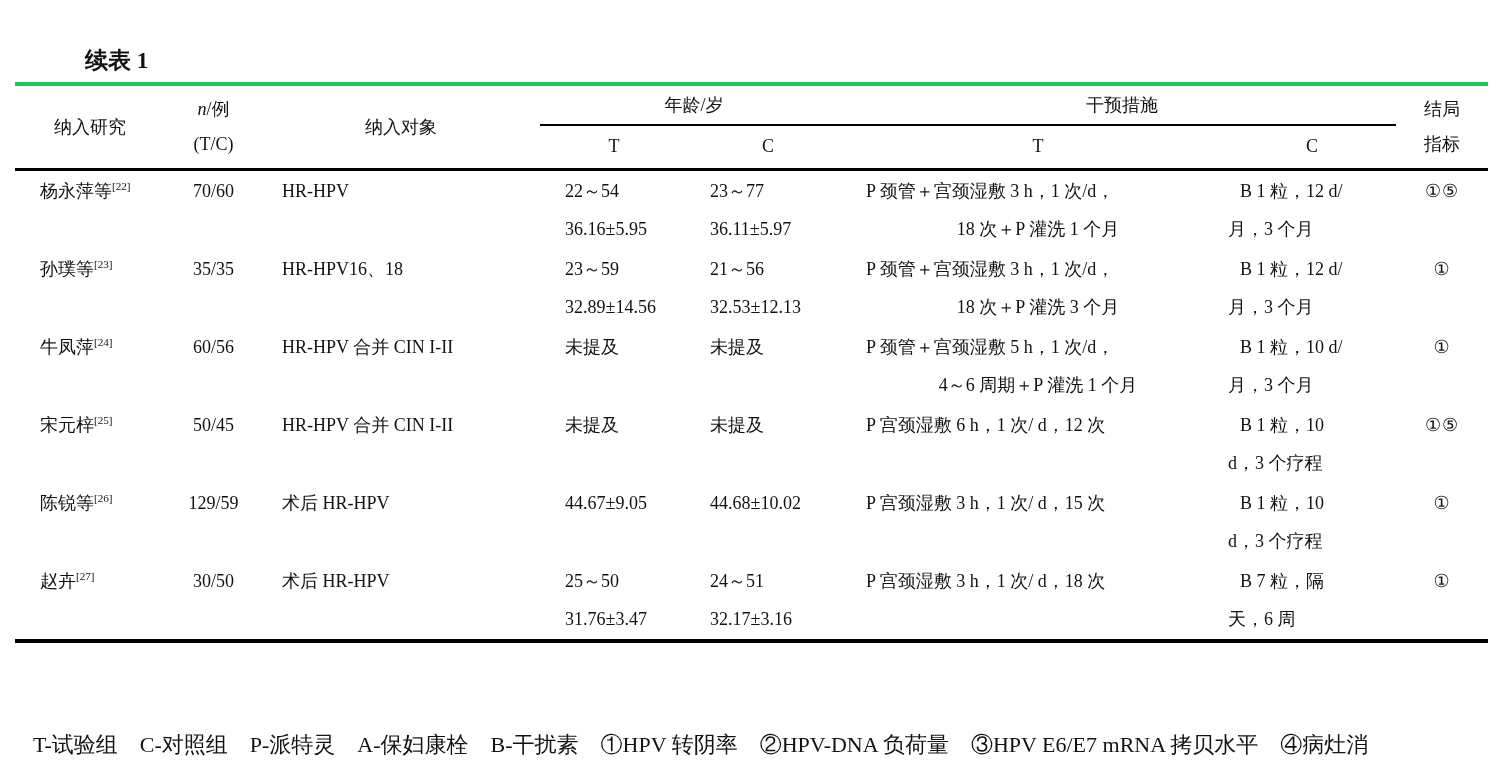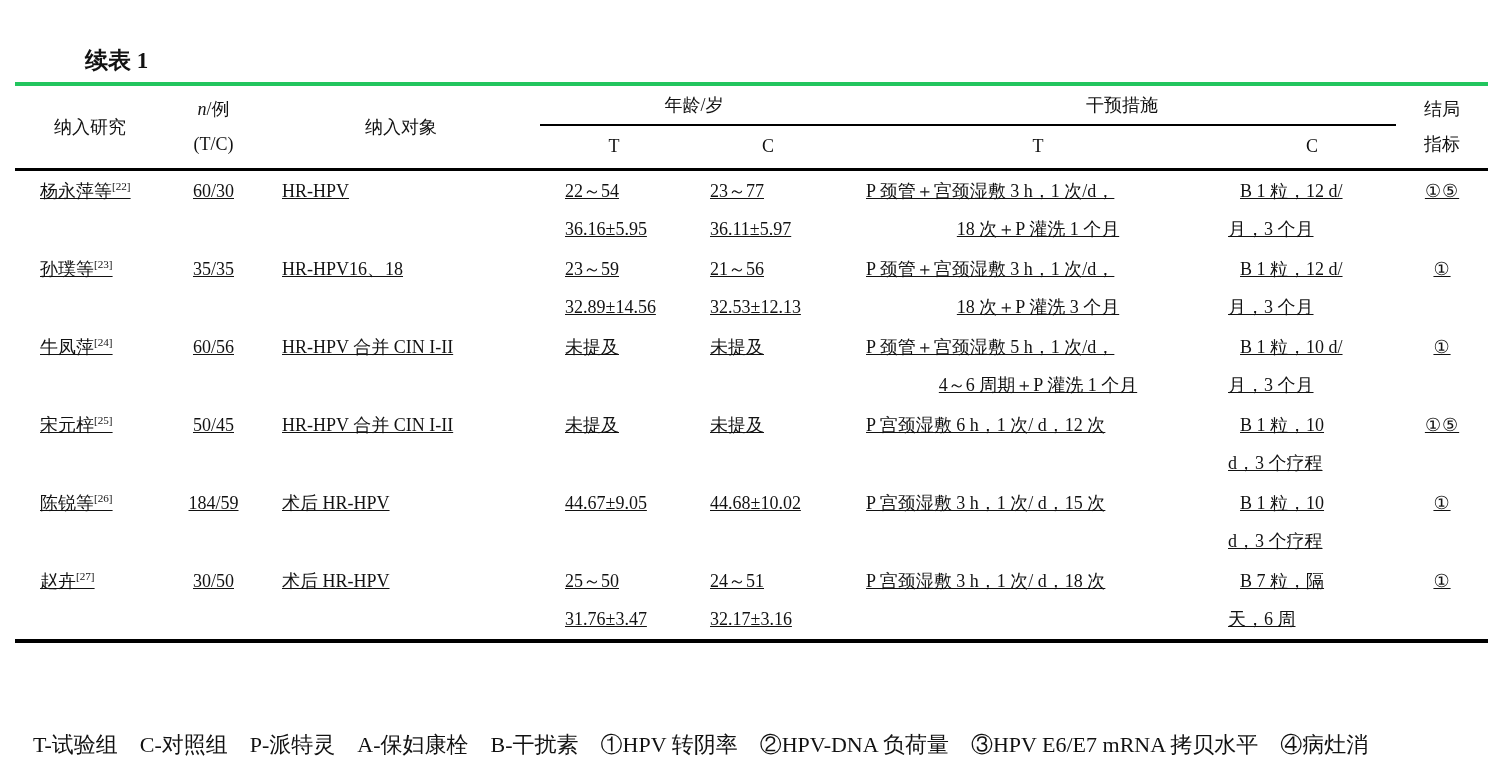--- a/index.html
+++ b/index.html
@@ -22,21 +22,20 @@
   thead { border-bottom:3px solid #000; }
   th { font-weight:normal; padding:0; vertical-align:middle; }
   thead tr.grp-row { height:41px; }
   thead tr.sub-row { height:44px; }
   th.grp { border-bottom:2px solid #000; text-align:center; }
   th.ctr { text-align:center; }
   th .two-line { line-height:35px; text-align:center; }
   tbody td {
     vertical-align:top; height:77px; line-height:38.5px;
     padding:1px 0 0 0;
-    text-decoration:underline;
   }
   td.col-study { padding-left:25px; }
   td.col-n { text-align:center; }
   td.col-subj { padding-left:20px; }
   td.col-aget { padding-left:25px; }
   td.col-agec { padding-left:22px; }
   td.col-intt .l1 { padding-left:18px; }
   td.col-intt .l2 { text-align:center; }
   td.col-intc .l1 { padding-left:12px; }
   td.col-intc .l2 { text-align:left; }
@@ -89,21 +88,21 @@
         <th class="ctr">T</th>
         <th class="ctr">C</th>
         <th class="ctr">T</th>
         <th class="ctr">C</th>
       </tr>
     </thead>
     <tbody>
 
       <tr>
         <td class="col-study"><span>杨永萍等</span><sup>[22]</sup></td>
-        <td class="col-n">60/30</td>
+        <td class="col-n">70/60</td>
         <td class="col-subj">HR-HPV</td>
         <td class="col-aget">
           <div>22～54</div>
           <div>36.16±5.95</div>
         </td>
         <td class="col-agec">
           <div>23～77</div>
           <div>36.11±5.97</div>
         </td>
         <td class="col-intt">
@@ -181,21 +180,21 @@
         </td>
         <td class="col-intc">
           <div class="l1">B 1 粒，10</div>
           <div class="l2">d，3 个疗程</div>
         </td>
         <td class="col-out">①⑤</td>
       </tr>
 
       <tr>
         <td class="col-study"><span>陈锐等</span><sup>[26]</sup></td>
-        <td class="col-n">184/59</td>
+        <td class="col-n">129/59</td>
         <td class="col-subj">术后 HR-HPV</td>
         <td class="col-aget">
           <div>44.67±9.05</div>
           <div></div>
         </td>
         <td class="col-agec">
           <div>44.68±10.02</div>
           <div></div>
         </td>
         <td class="col-intt">

